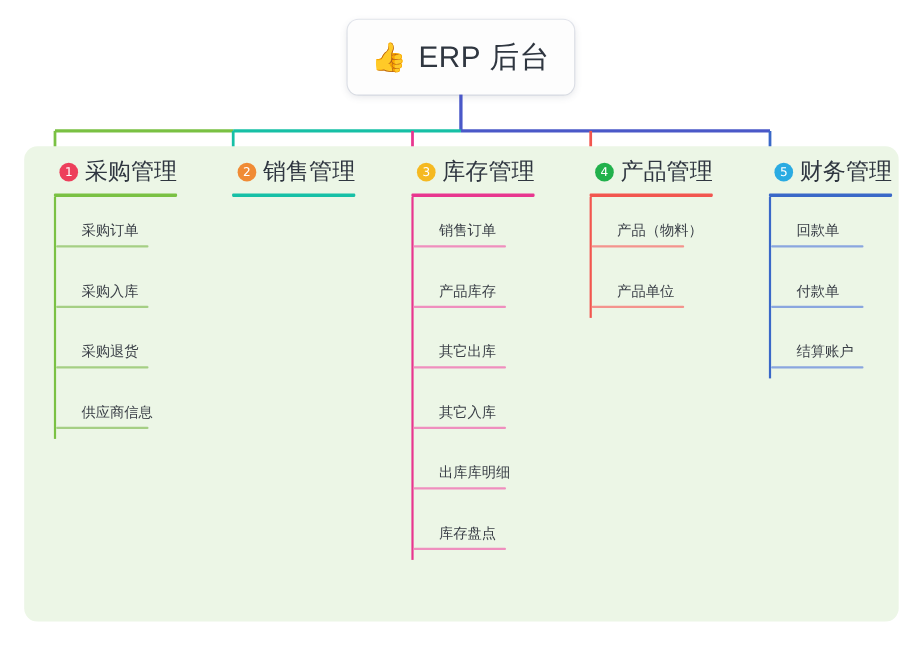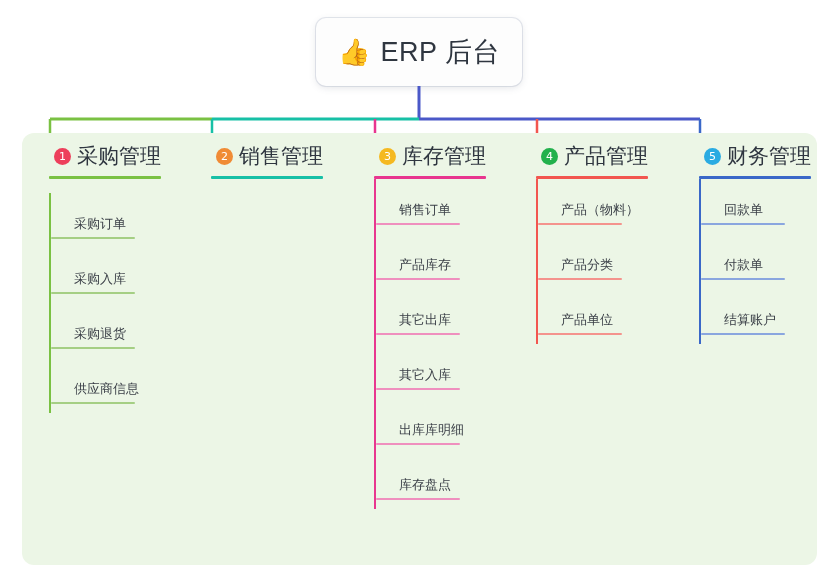--- a/index.html
+++ b/index.html
@@ -122,21 +122,21 @@
       <line x1="700" y1="119" x2="700" y2="143" stroke="#3a68c8" stroke-width="2.5"></line>
     </svg>
 
   <div id="panel">
       <div class="column" style="left: 18px;">
         <div class="col-header">
           <span class="badge" style="background: rgb(237, 63, 91);">1</span>
           <span class="col-title">采购管理</span>
         </div>
         <div class="header-rule" style="background: rgb(122, 193, 67);"></div>
-        <div class="branch" style="border-left-color: rgb(122, 193, 67); margin-top: 14px;">
+        <div class="branch" style="border-left-color: rgb(122, 193, 67);">
           <div class="leaf">
             <span class="leaf-label">采购订单</span>
             <span class="leaf-rule" style="background: rgb(165, 207, 132);"></span>
           </div>
           <div class="leaf">
             <span class="leaf-label">采购入库</span>
             <span class="leaf-rule" style="background: rgb(165, 207, 132);"></span>
           </div>
           <div class="leaf">
             <span class="leaf-label">采购退货</span>
@@ -193,24 +193,20 @@
           <span class="badge" style="background: rgb(34, 177, 76);">4</span>
           <span class="col-title">产品管理</span>
         </div>
         <div class="header-rule" style="background: rgb(242, 86, 79);"></div>
         <div class="branch" style="border-left-color: rgb(242, 86, 79);">
           <div class="leaf">
             <span class="leaf-label">产品（物料）</span>
             <span class="leaf-rule" style="background: rgb(244, 147, 141);"></span>
           </div>
           <div class="leaf">
-            <span class="leaf-label">产品分类</span>
-            <span class="leaf-rule" style="background: rgb(244, 147, 141);"></span>
-          </div>
-          <div class="leaf">
             <span class="leaf-label">产品单位</span>
             <span class="leaf-rule" style="background: rgb(244, 147, 141);"></span>
           </div>
         </div>
       </div>
       <div class="column" style="left: 668px;">
         <div class="col-header">
           <span class="badge" style="background: rgb(42, 171, 226);">5</span>
           <span class="col-title">财务管理</span>
         </div>

